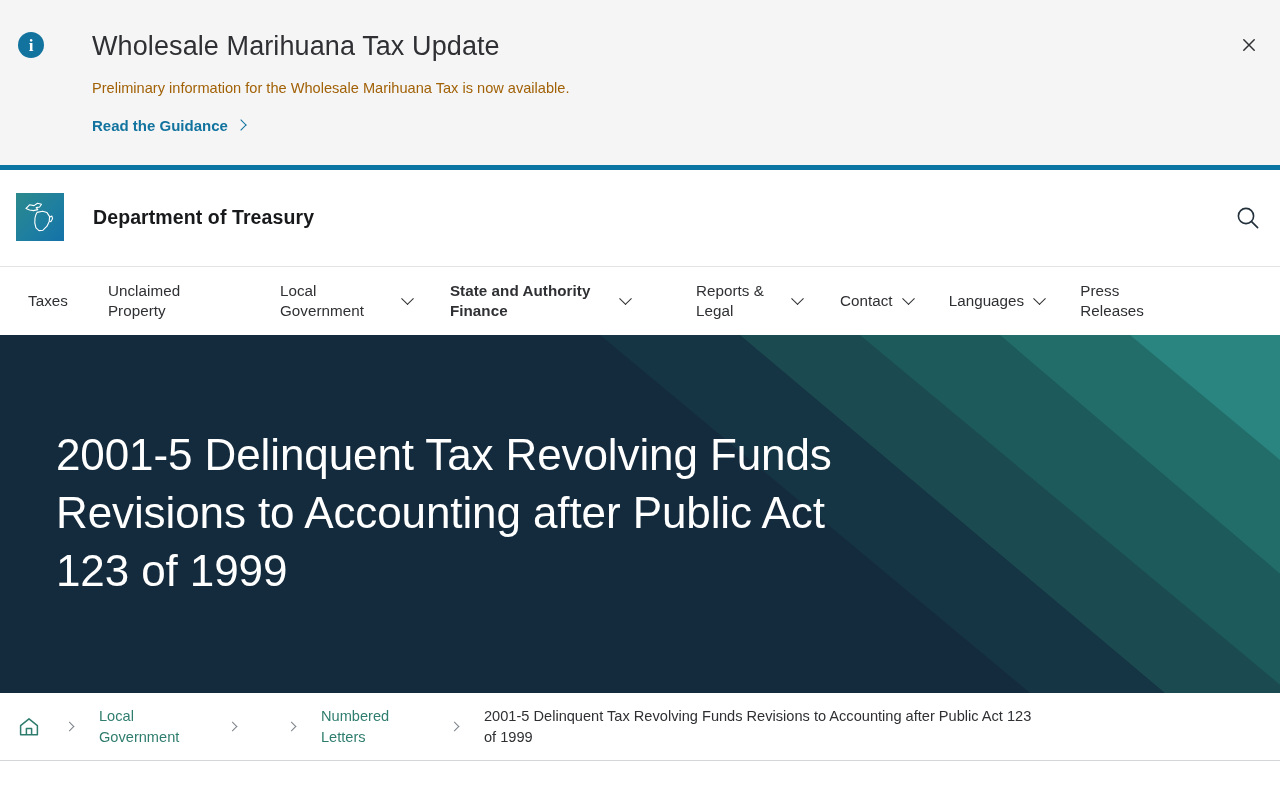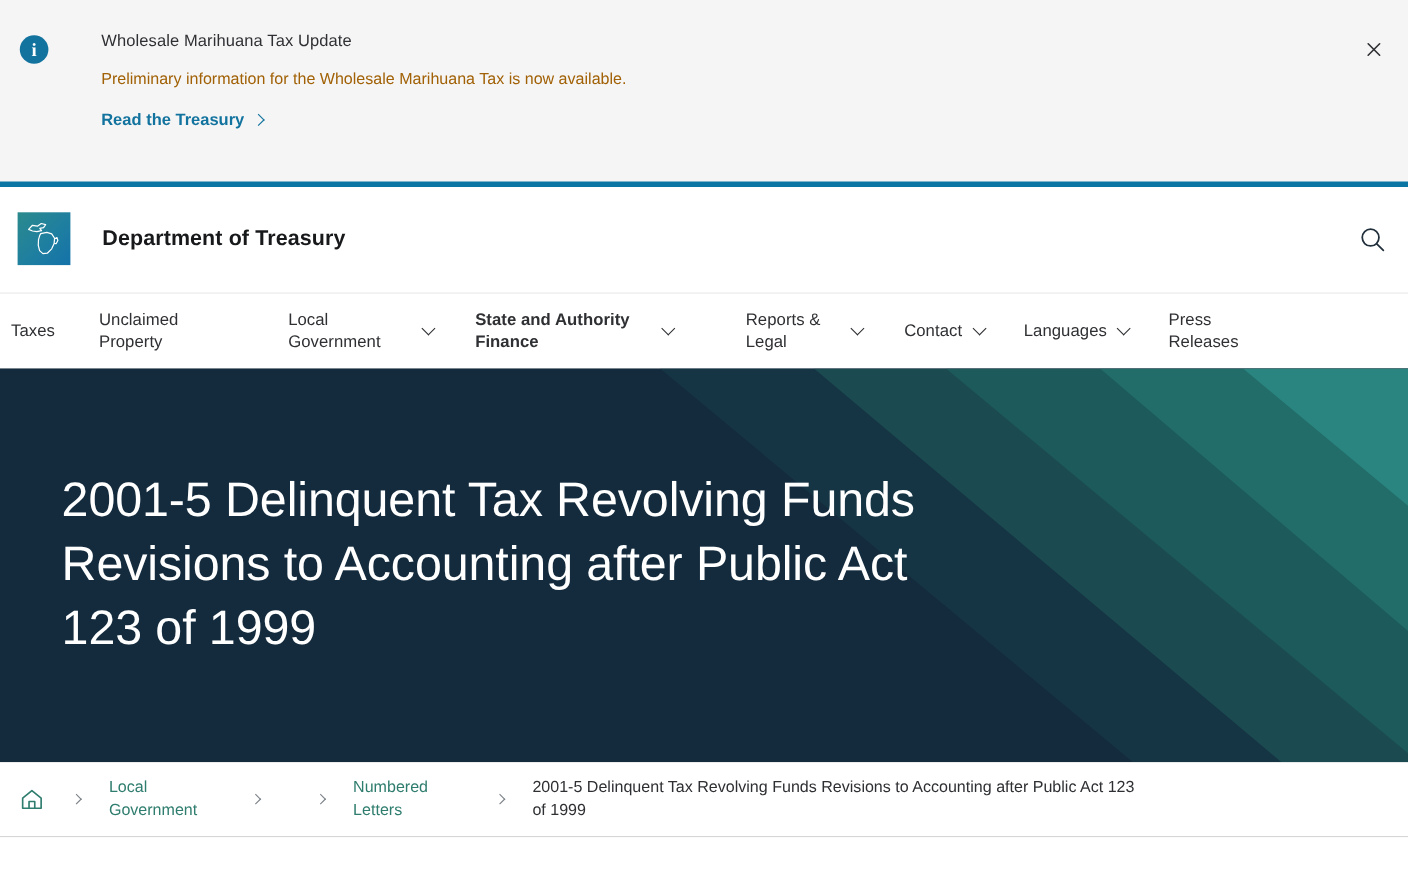--- a/index.html
+++ b/index.html
@@ -37,21 +37,21 @@
     justify-content: center;
     line-height: 1;
   }
   .alert-body {
     position: absolute;
     left: 92px;
     top: 28px;
     right: 70px;
   }
   .alert-title {
-    font-size: 15px;
+    font-size: 27px;
     color: #2f3033;
     font-weight: 400;
     line-height: 1.35;
     letter-spacing: .1px;
   }
   .alert-text {
     margin-top: 14px;
     font-size: 14.6px;
     color: #a16207;
     line-height: 1.4;
@@ -129,21 +129,21 @@
   .header-search svg { display:block; }
 
   
   .main-nav {
     position: relative;
     width: 1280px;
     height: 68px;
     background: #ffffff;
     display: flex;
     align-items: center;
-    padding-left: 10px;
+    padding-left: 28px;
     padding-right: 10px;
   }
   .nav-item {
     display: flex;
     align-items: center;
     gap: 11px;
     cursor: pointer;
     margin-right: 38px;
     flex: 0 0 auto;
   }
@@ -240,21 +240,21 @@
 <body>
 
 <div class="alert-banner">
 
   <div class="alert-icon">i</div>
 
   <div class="alert-body">
     <div class="alert-title">Wholesale Marihuana Tax Update</div>
     <div class="alert-text">Preliminary information for the Wholesale Marihuana Tax is now available.</div>
     <a class="alert-link">
-      <span>Read the Treasury</span>
+      <span>Read the Guidance</span>
       <span class="chev-r"></span>
     </a>
   </div>
 
   <div class="alert-close">
     <svg width="22" height="22" viewBox="0 0 22 22" aria-hidden="true">
       <path d="M5.8 5.8 L16.2 16.2 M16.2 5.8 L5.8 16.2" stroke="currentColor" stroke-width="1.5" fill="none" stroke-linecap="round"></path>
     </svg>
   </div>
 </div>

